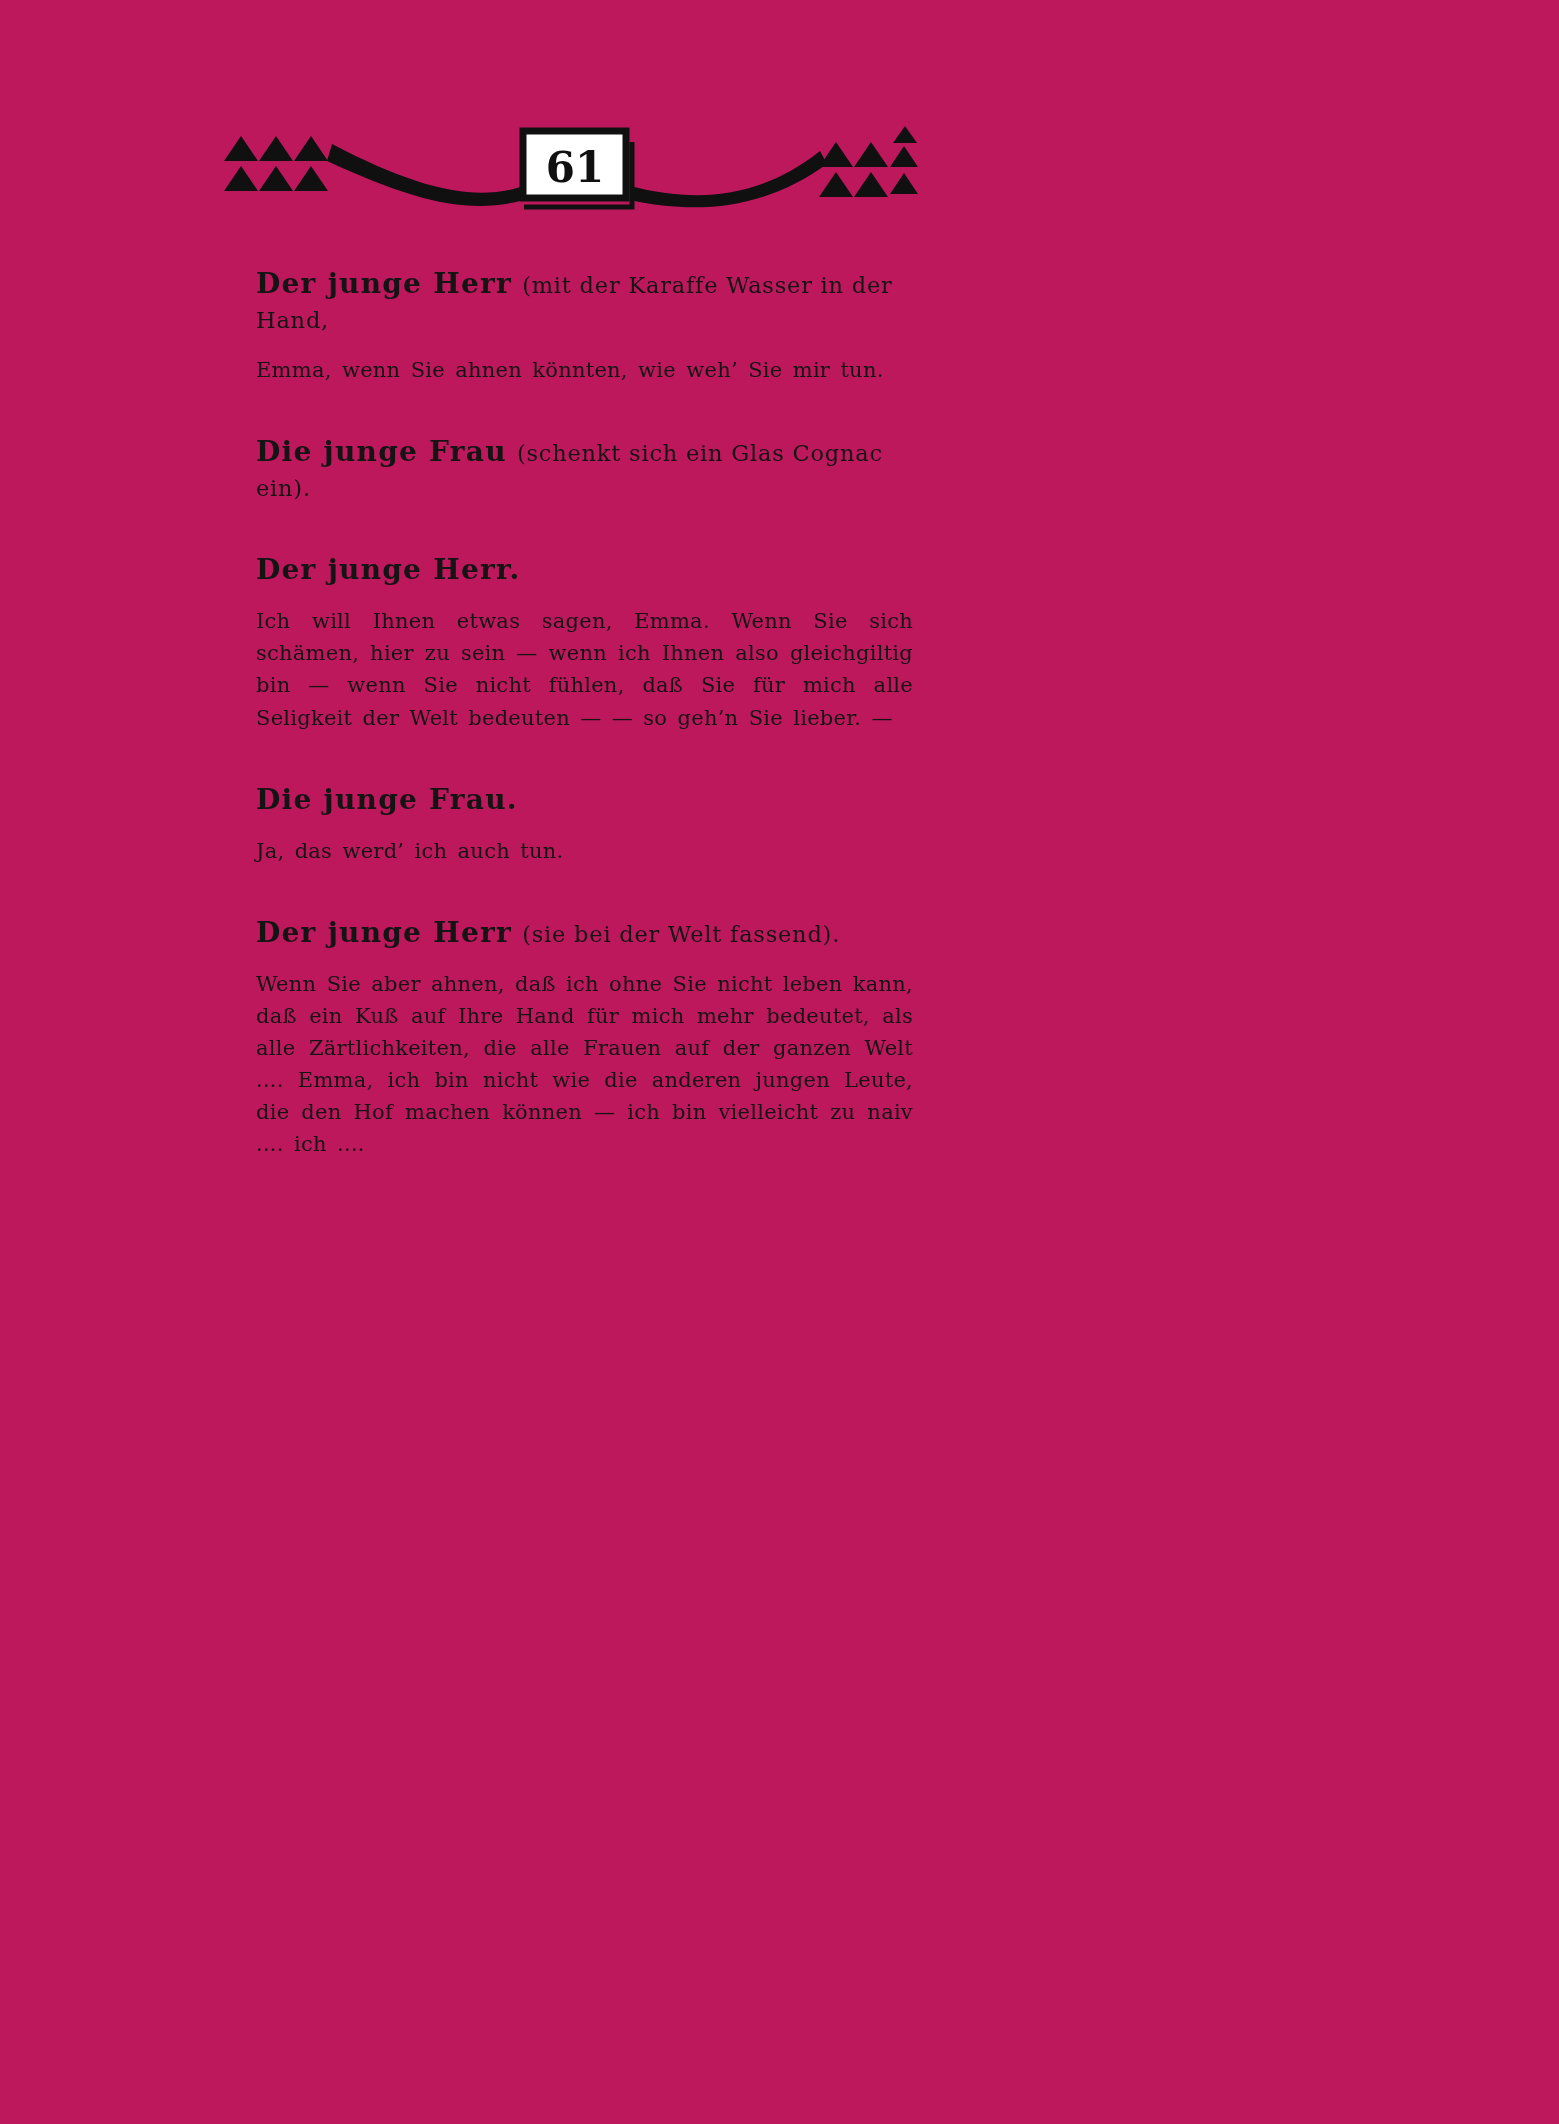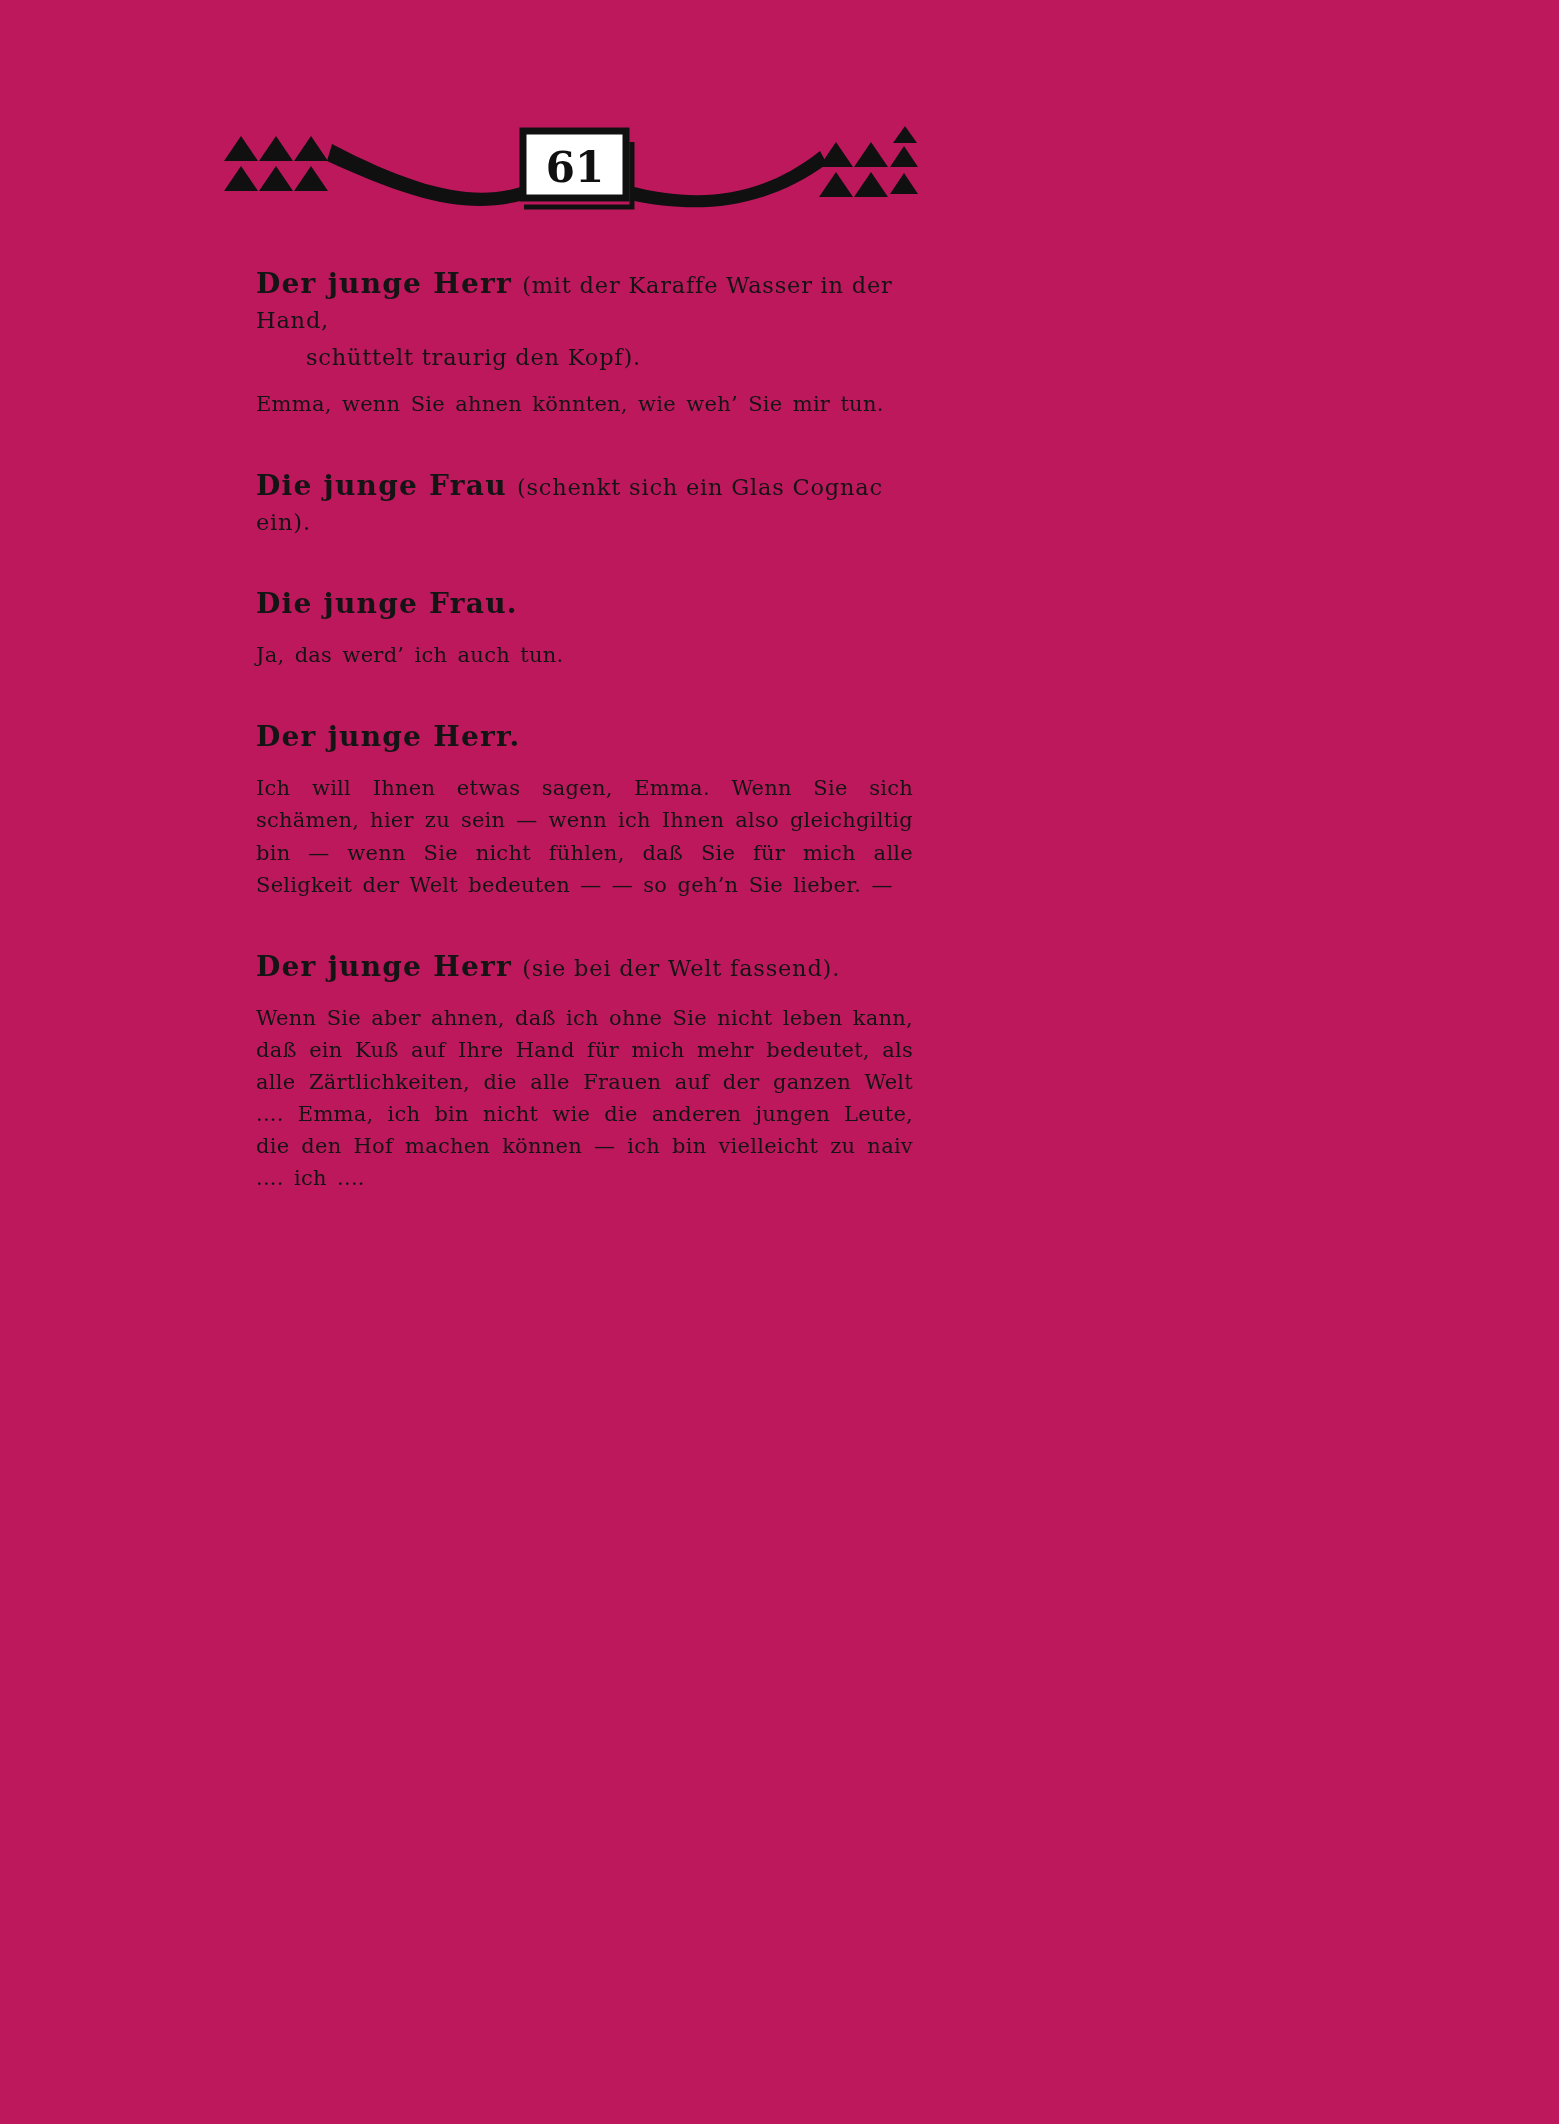--- a/index.html
+++ b/index.html
@@ -90,43 +90,42 @@
     </g>
   </svg>
 
   <div class="text-block">
 
     <section class="entry">
       <p class="speaker-line">
         <span class="speaker">Der junge Herr</span>
         <span class="direction">(mit der Karaffe Wasser in der Hand,</span>
       </p>
-      <p class="direction-cont">schüttelt traurig den Kopf).</p>
       <p class="body">Emma, wenn Sie ahnen könnten, wie weh’ Sie mir tun.</p>
     </section>
 
     <section class="entry">
       <p class="speaker-line">
         <span class="speaker">Die junge Frau</span>
         <span class="direction">(schenkt sich ein Glas Cognac ein).</span>
       </p>
     </section>
 
     <section class="entry">
       <p class="speaker-line">
-        <span class="speaker">Die junge Frau.</span>
+        <span class="speaker">Der junge Herr.</span>
       </p>
-      <p class="body">Ja, das werd’ ich auch tun.</p>
+      <p class="body">Ich will Ihnen etwas sagen, Emma. Wenn Sie sich schämen, hier zu sein — wenn ich Ihnen also gleichgiltig bin — wenn Sie nicht fühlen, daß Sie für mich alle Seligkeit der Welt bedeuten — — so geh’n Sie lieber. —</p>
     </section>
 
     <section class="entry">
       <p class="speaker-line">
-        <span class="speaker">Der junge Herr.</span>
+        <span class="speaker">Die junge Frau.</span>
       </p>
-      <p class="body">Ich will Ihnen etwas sagen, Emma. Wenn Sie sich schämen, hier zu sein — wenn ich Ihnen also gleichgiltig bin — wenn Sie nicht fühlen, daß Sie für mich alle Seligkeit der Welt bedeuten — — so geh’n Sie lieber. —</p>
+      <p class="body">Ja, das werd’ ich auch tun.</p>
     </section>
 
     <section class="entry">
       <p class="speaker-line">
         <span class="speaker">Der junge Herr</span>
         <span class="direction">(sie bei der Welt fassend).</span>
       </p>
       <p class="body">Wenn Sie aber ahnen, daß ich ohne Sie nicht leben kann, daß ein Kuß auf Ihre Hand für mich mehr bedeutet, als alle Zärtlichkeiten, die alle Frauen auf der ganzen Welt .... Emma, ich bin nicht wie die anderen jungen Leute, die den Hof machen können — ich bin vielleicht zu naiv .... ich ....</p>
     </section>
 

